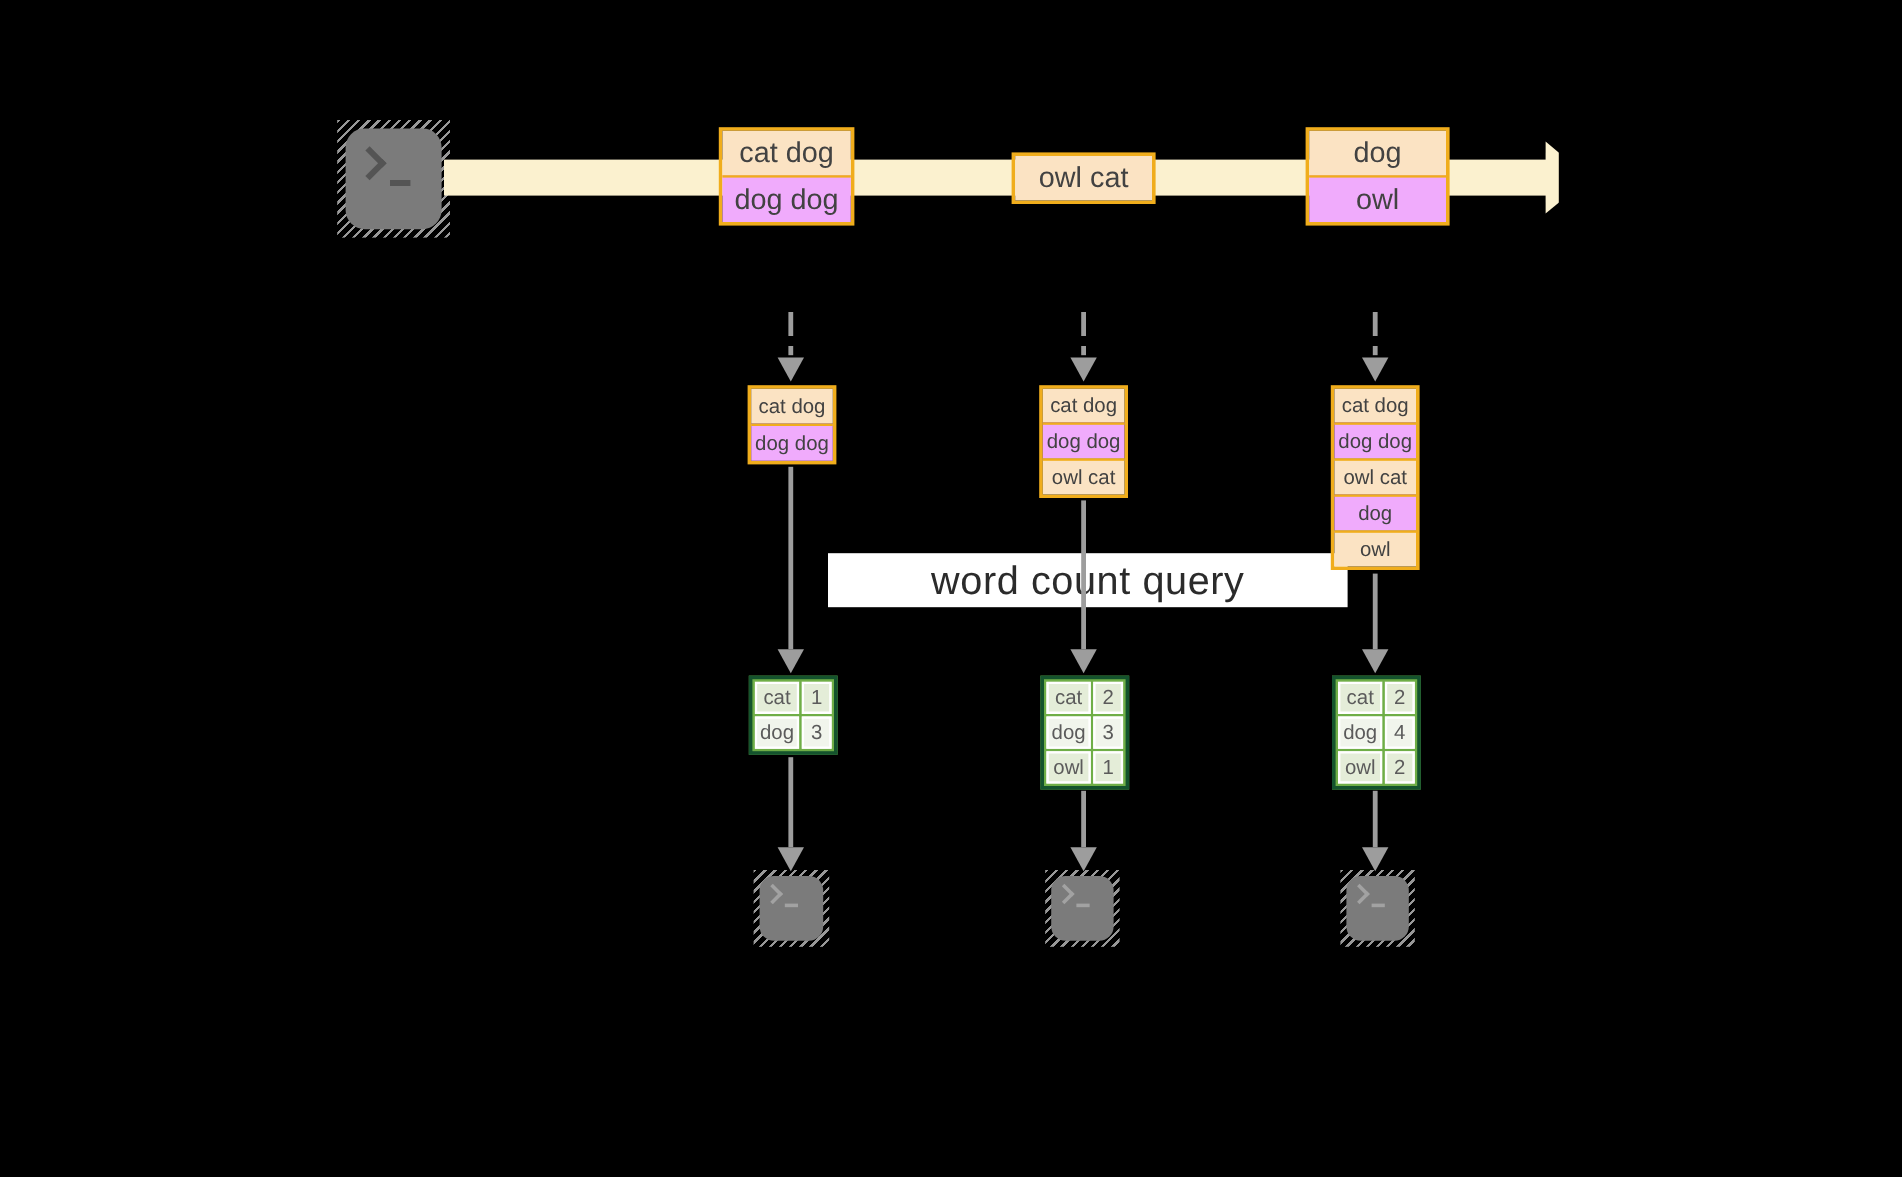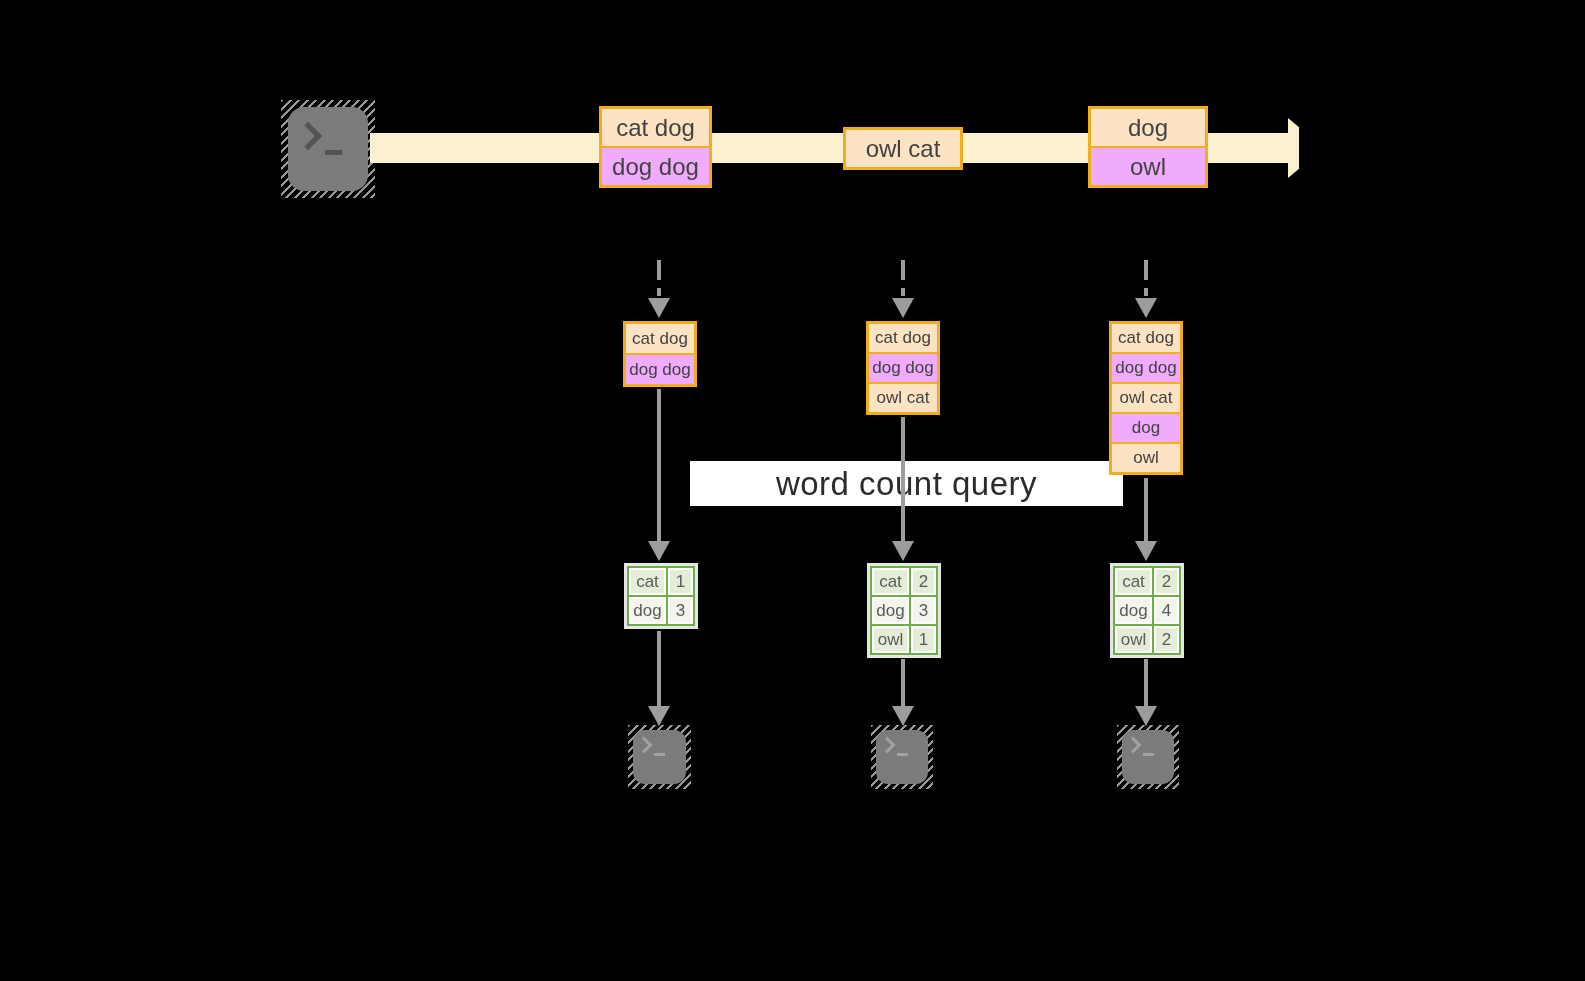--- a/index.html
+++ b/index.html
@@ -44,21 +44,21 @@
   .vline { position:absolute; width:4px; background:#9d9d9d; z-index:2; }
   .ahead { position:absolute; width:0; height:0; z-index:2;
     border-left:11px solid transparent; border-right:11px solid transparent; border-top:20px solid #9d9d9d; }
 
   
   .band { position:absolute; left:690px; top:461px; width:433px; height:45px; background:#ffffff; z-index:1;
     display:flex; align-items:center; justify-content:center; }
   .band span { font-size:33px; color:#2b2b2b; letter-spacing:0.5px; }
 
   
-  .gtable { position:absolute; z-index:3; border:3px solid #e5e5e5; background:#6fae47; padding:2px;
+  .gtable { position:absolute; z-index:3; border:3px solid #14532d; background:#6fae47; padding:2px;
     display:grid; grid-template-columns:1fr 25px; gap:2px; }
   .gcell { display:flex; align-items:center; justify-content:center; font-size:17px; color:#5b5b5b;
     box-shadow:inset 0 0 0 2px #ffffff; }
   .gr-dark  { background:#e4edd8; }
   .gr-light { background:#f1f5ec; }
   .rows2 { grid-auto-rows:27px; }
   .rows3 { grid-auto-rows:27px; }
 </style>
 </head>
 <body>

